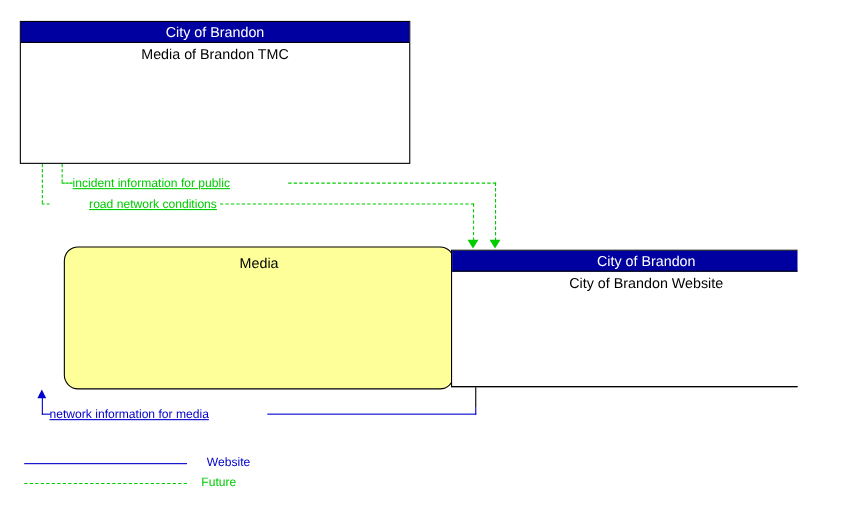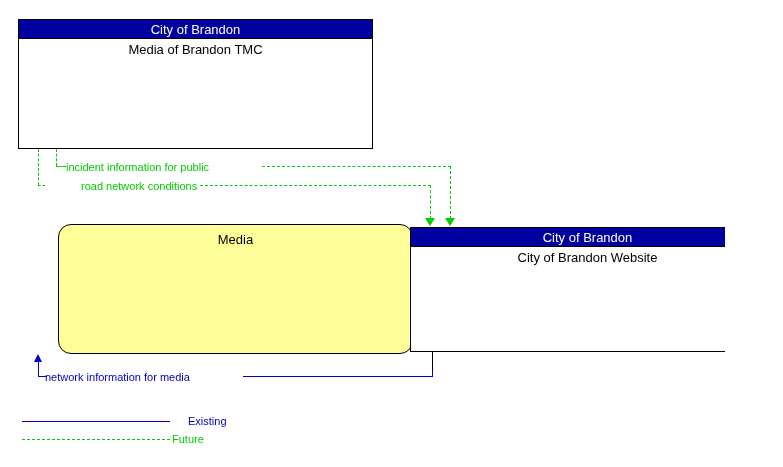--- a/index.html
+++ b/index.html
@@ -109,20 +109,21 @@
     border-right: 4px solid transparent;
     border-bottom: 8px solid #0000cc;
   }
 
   
   .flow-label {
     position: absolute;
     font-size: 11px;
     line-height: 12px;
     white-space: nowrap;
+    text-decoration: underline;
   }
   .flow-label.green { color: #00cc00; }
   .flow-label.blue  { color: #0000cc; }
 
   
   #legend {
     position: absolute;
   }
   .legend-line-solid {
     position: absolute;
@@ -189,19 +190,19 @@
   <div class="seg seg-h-blue" style="left:243px; top:376px; width:190px;"></div>
   <div class="seg seg-v-blue" style="left:432px; top:370px; height:7px;"></div>
   <div class="flow-label blue" style="left:45px; top:371px;">network information for media</div>
   <div class="seg seg-h-blue" style="left:38px; top:376px; width:8px;"></div>
 
   <div class="seg seg-v-blue" style="left:38px; top:361px; height:16px;"></div>
   <div class="arrow-up-blue" style="left:34px; top:354px;"></div>
 
   <div id="legend" style="left:0; top:0; width:783px; height:467px;">
     <div class="legend-line-solid" style="left:22px; top:421px;"></div>
-    <div class="legend-text blue" style="left:188px; top:415px;">Existing</div>
+    <div class="legend-text blue" style="left:188px; top:415px;">Website</div>
 
     <div class="legend-line-dashed" style="left:22px; top:439px;"></div>
-    <div class="legend-text green" style="left:172px; top:433px;">Future</div>
+    <div class="legend-text green" style="left:183px; top:433px;">Future</div>
   </div>
 
 </div>
 
 </body></html>

